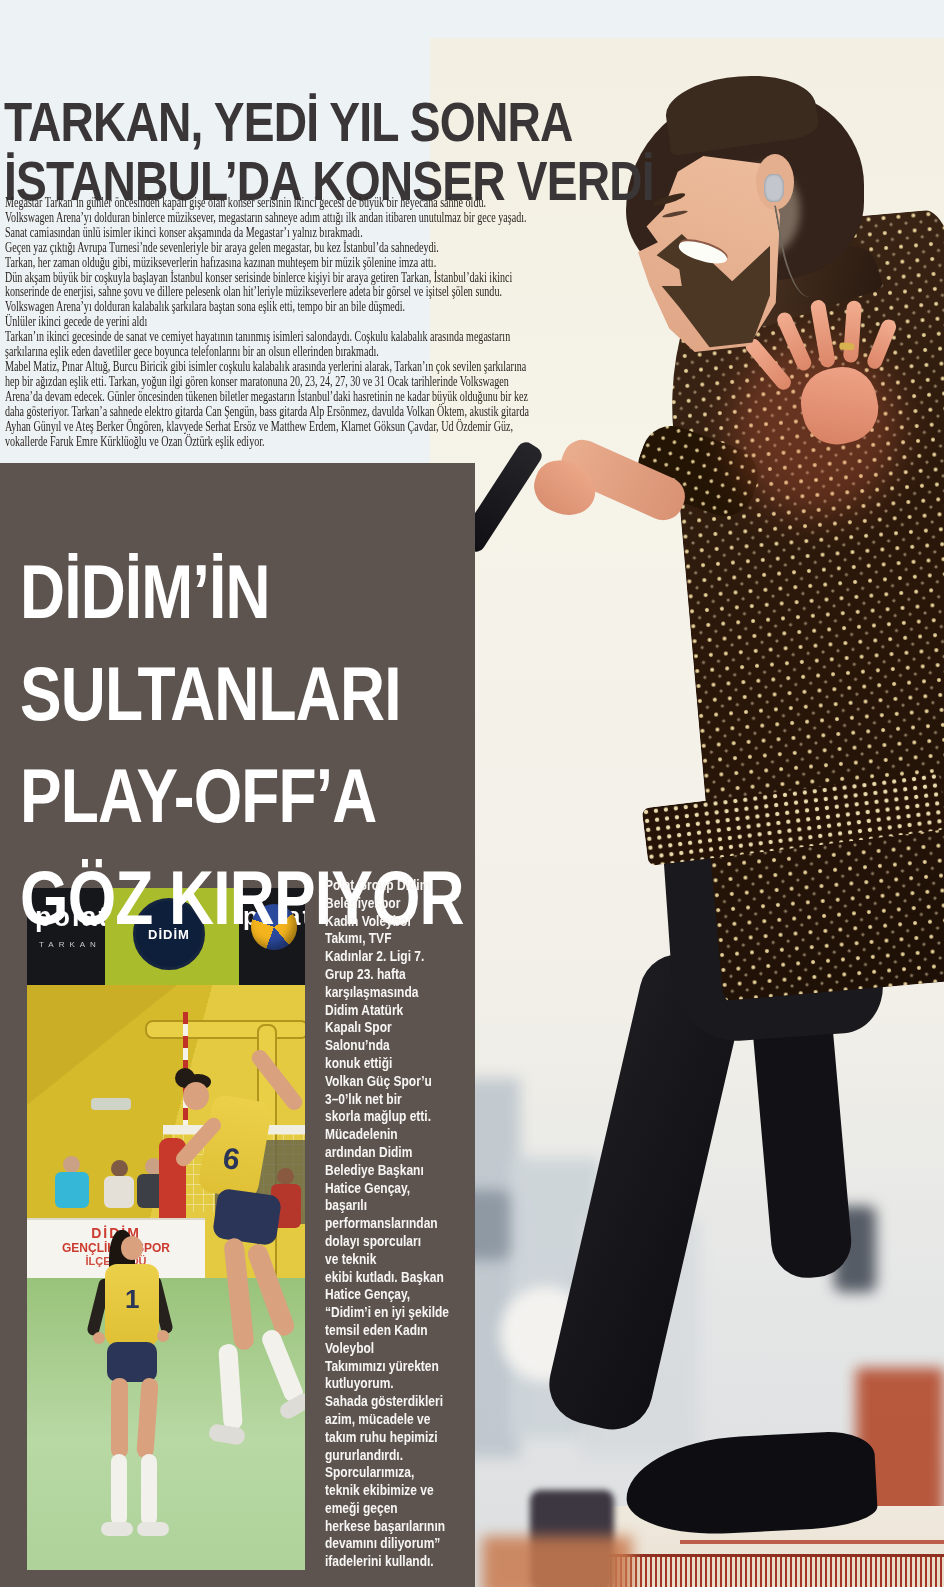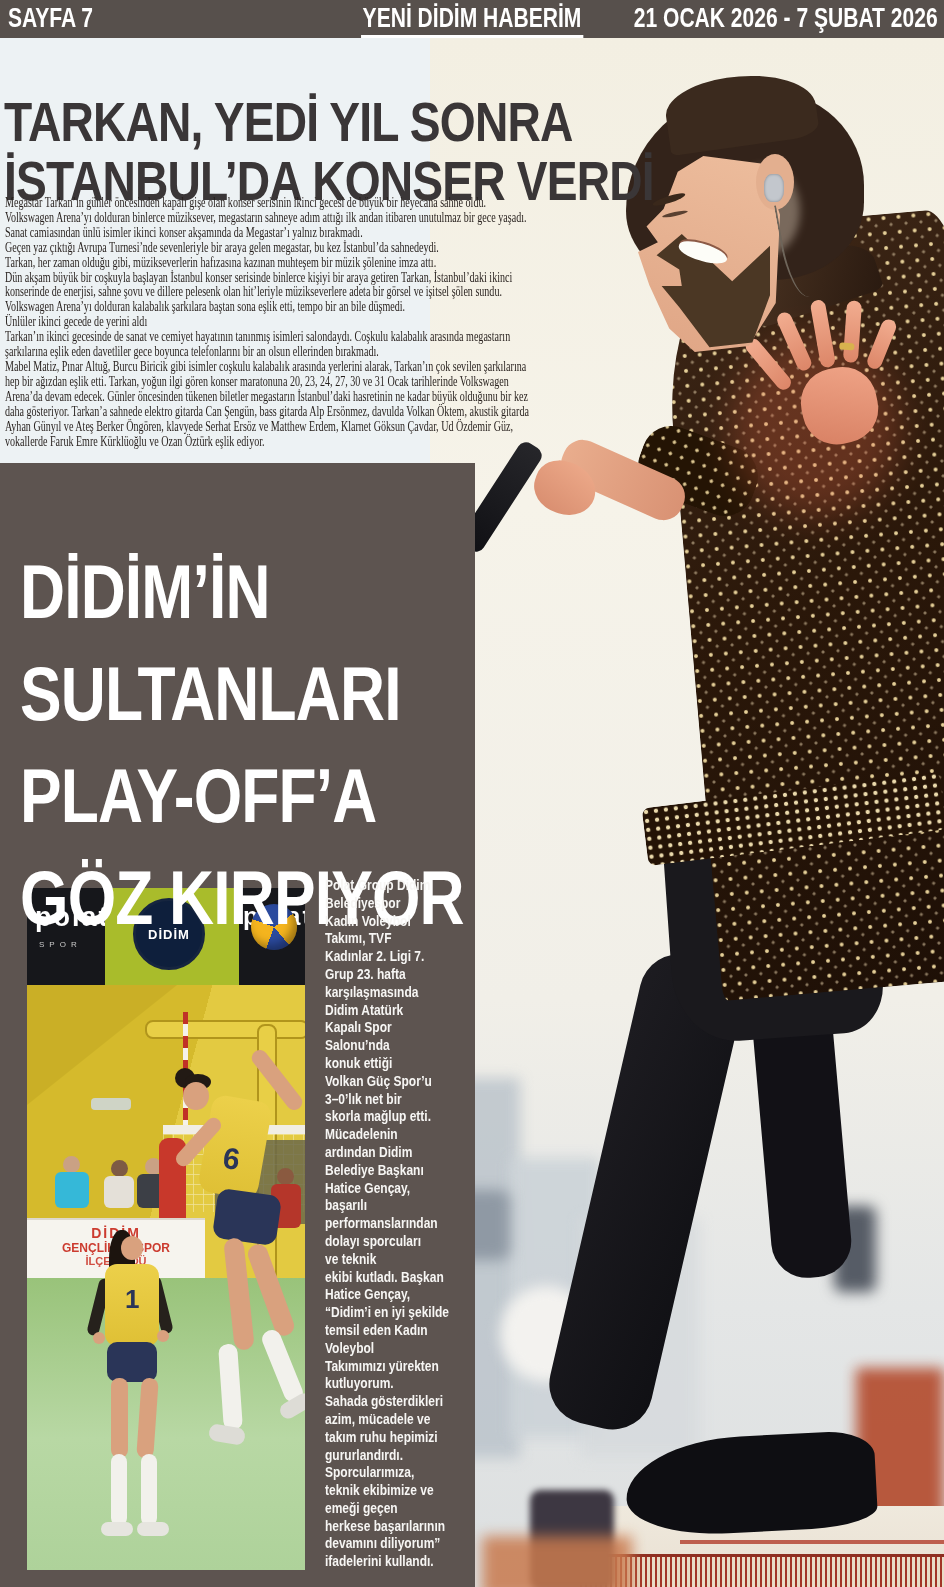--- a/index.html
+++ b/index.html
@@ -180,25 +180,20 @@
   .v-ps-sock1{left:18px;top:228px;width:16px;height:72px;background:#f2f1ec;border-radius:8px;}
   .v-ps-sock2{left:48px;top:228px;width:16px;height:72px;background:#f2f1ec;border-radius:8px;}
   .v-ps-shoe1{left:8px;top:296px;width:32px;height:14px;background:#e6e5df;border-radius:7px;}
   .v-ps-shoe2{left:44px;top:296px;width:32px;height:14px;background:#e6e5df;border-radius:7px;}
 </style>
 </head>
 <body>
 
 <div class="page">
 
-  <header class="masthead">
-    <span class="mh mh-left">SAYFA 7</span>
-    <span class="mh mh-center">YENİ DİDİM HABERİM</span>
-    <span class="mh mh-right">21 OCAK 2026 - 7 ŞUBAT 2026</span>
-  </header>
 
   <div class="tphoto">
     <div class="t-c1 blur"></div>
     <div class="t-c2 blur"></div>
     <div class="t-c9 blur"></div>
     <div class="t-c4 blur"></div>
     <div class="t-c3 blur"></div>
     <div class="t-c5 blur"></div>
     <div class="t-c6 blur"></div>
     <div class="t-stage"></div>
@@ -314,21 +309,21 @@
     </div>
 
   <div class="vphoto">
     <div class="v-wall"></div>
     <div class="v-shade"></div>
     <div class="v-pipe-h"></div>
     <div class="v-pipe-v"></div>
     <div class="v-vent"></div>
     <div class="v-top">
       <span class="v-p1">polat</span>
-      <span class="v-p1sub">SPOR</span>
+      <span class="v-p1sub">TARKAN</span>
     </div>
     <div class="v-green">
       <span class="v-p2" style="left:138px;">polat</span>
     </div>
     <div class="v-badge">
       <span>DİDİM</span>
     </div>
     <div class="v-ball"></div>
     <div class="v-antenna"></div>
     <div class="v-nettop"></div>

